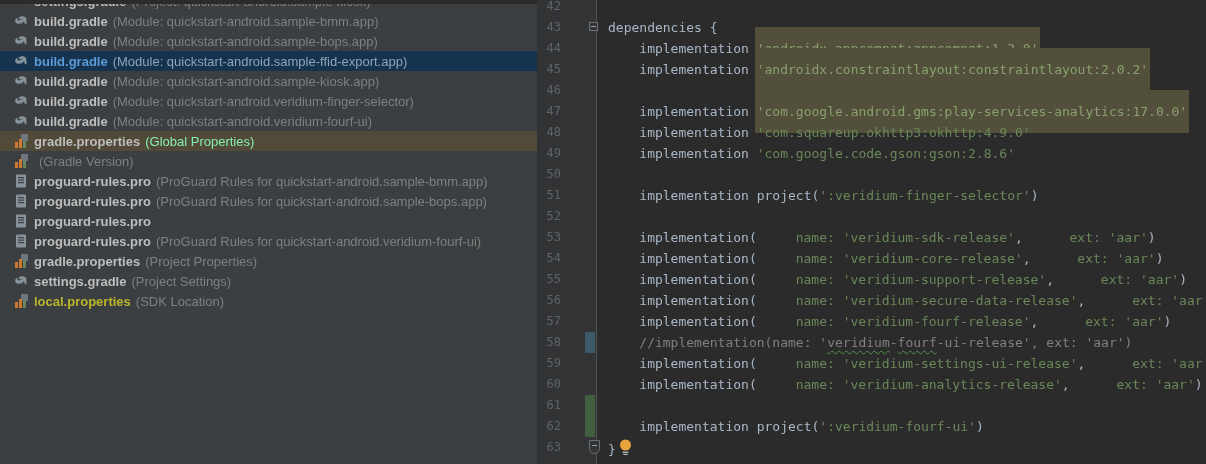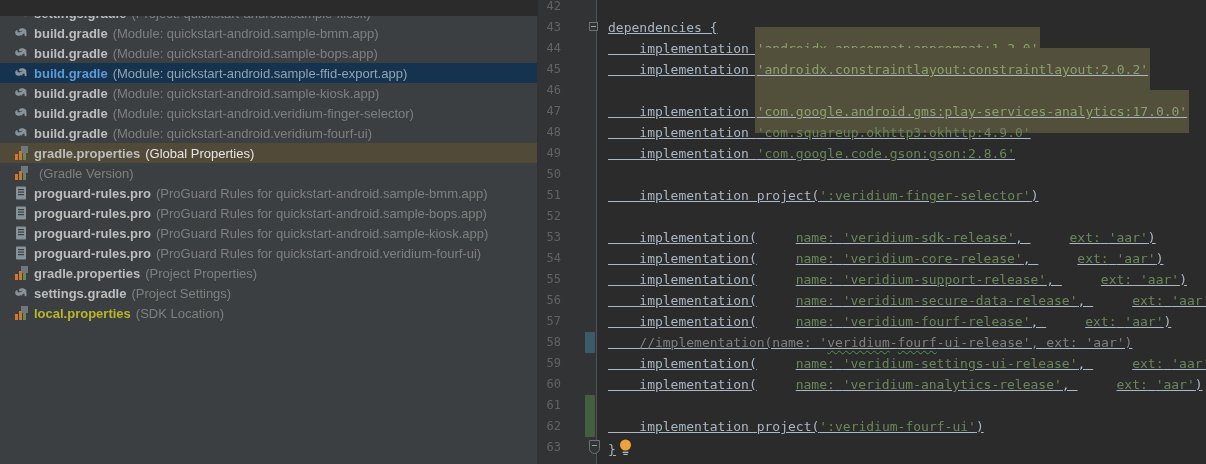--- a/index.html
+++ b/index.html
@@ -3,37 +3,37 @@
 <meta charset="utf-8">
 <style>
   html,body{margin:0;padding:0;}
   body{
     width:1206px;height:464px;position:relative;overflow:hidden;
     background:var(--editor_bg,#2B2B2B);
     font-family:"Liberation Sans",sans-serif;
   }
   
   .file-list{
-    position:absolute;left:0;top:16px;bottom:0;width:537px;
+    position:absolute;left:0;top:4px;bottom:0;width:537px;
     background:var(--panel_bg,#3C3F41);
     border-right:1px solid #303233;
     overflow:hidden;font-size:13px;
   }
   .file-list .row:first-child{margin-top:-13px;}
   .row{height:20px;display:flex;align-items:center;padding-left:13px;white-space:nowrap;}
   .row.selected{background:var(--selection_bg,#15324E);}
   .row.hover{background:var(--hover_bg,#514A38);}
   .licon{width:16px;height:16px;margin-right:5px;flex:none;color:#87939A;}
   .licon svg{display:block;}
   .fname{color:var(--file_name,#BDBDBD);font-weight:bold;}
   .row.selected .fname{color:var(--selected_name,#5C9BD5);}
   .fname.yellow{color:var(--yellow_name,#BBB529);}
   .fdetail{color:var(--file_detail,#7F7F7F);margin-left:5px;}
   .row.selected .fdetail{color:var(--selected_detail,#90A4B6);}
-  .row.hover .fdetail{color:#e5e5e5;}
+  .row.hover .fdetail{color:#86efac;}
   
   .editor{position:absolute;left:538px;top:0;right:0;bottom:0;background:var(--editor_bg,#2B2B2B);}
   .gutter-strip{
     position:absolute;left:0;top:0;bottom:0;width:58px;
     background:var(--gutter_bg,#313335);
     border-right:1px solid var(--gutter_line,#4E5254);
   }
   .code-lines{position:relative;margin-top:-4px;}
   .cline{position:relative;height:21px;display:flex;}
   .gut{width:59px;flex:none;position:relative;}
@@ -49,21 +49,21 @@
     border:1px solid var(--fold,#6E7173);background:var(--gutter_bg,#313335);
   }
   .fold-start::after{content:"";position:absolute;left:1px;right:1px;top:3px;height:1px;background:#9AA0A6;}
   .fold-end{
     position:absolute;left:51px;top:3px;width:11px;height:14px;box-sizing:border-box;
     border:1px solid var(--fold,#6E7173);border-radius:0 0 6px 6px;background:var(--gutter_bg,#313335);
   }
   .fold-end::after{content:"";position:absolute;left:2px;right:2px;top:4px;height:1px;background:#9AA0A6;}
   .ctext{
     flex:1;padding-left:11px;white-space:pre;
-    font:13px/21px "DejaVu Sans Mono",monospace;color:var(--code,#A9B7C6);text-decoration:underline;
+    font:13px/21px "DejaVu Sans Mono",monospace;color:var(--code,#A9B7C6);
   }
   .seg{white-space:pre;}
   .seg.str{color:var(--string,#6A8759);}
   .seg.key{color:var(--string,#6A8759);margin-left:39px;}
   .seg.comment{color:var(--comment,#808080);}
   .seg.strhl{background:var(--warn_bg,#52503A);color:var(--warn_text,#8AA070);padding:14px 2px;margin:0 -2px;}
   .seg.sq{text-decoration:underline;text-decoration-style:wavy;text-decoration-color:var(--squiggle,#54914E);text-decoration-thickness:1px;text-underline-offset:3px;margin-top:16px;}
   .bulb{display:inline-block;margin-left:3px;transform:translateY(2px);}
 </style>
 </head>
@@ -184,21 +184,20 @@
       <div class="row">
         <span class="licon">
           <svg width="16" height="16" viewBox="0 0 16 16">
             <rect x="3" y="1.5" width="10" height="13" rx="1" fill="#87939A"></rect>
             <rect x="5" y="4" width="6" height="1.2" fill="#3C3F41"></rect>
             <rect x="5" y="6.5" width="6" height="1.2" fill="#3C3F41"></rect>
             <rect x="5" y="9" width="6" height="1.2" fill="#3C3F41"></rect>
           </svg>
         </span>
         <span class="fname">proguard-rules.pro</span>
-        <span class="fdetail">(ProGuard Rules for quickstart-android.sample-kiosk.app)</span>
       </div>
       <div class="row">
         <span class="licon">
           <svg width="16" height="16" viewBox="0 0 16 16">
             <rect x="3" y="1.5" width="10" height="13" rx="1" fill="#87939A"></rect>
             <rect x="5" y="4" width="6" height="1.2" fill="#3C3F41"></rect>
             <rect x="5" y="6.5" width="6" height="1.2" fill="#3C3F41"></rect>
             <rect x="5" y="9" width="6" height="1.2" fill="#3C3F41"></rect>
           </svg>
         </span>

